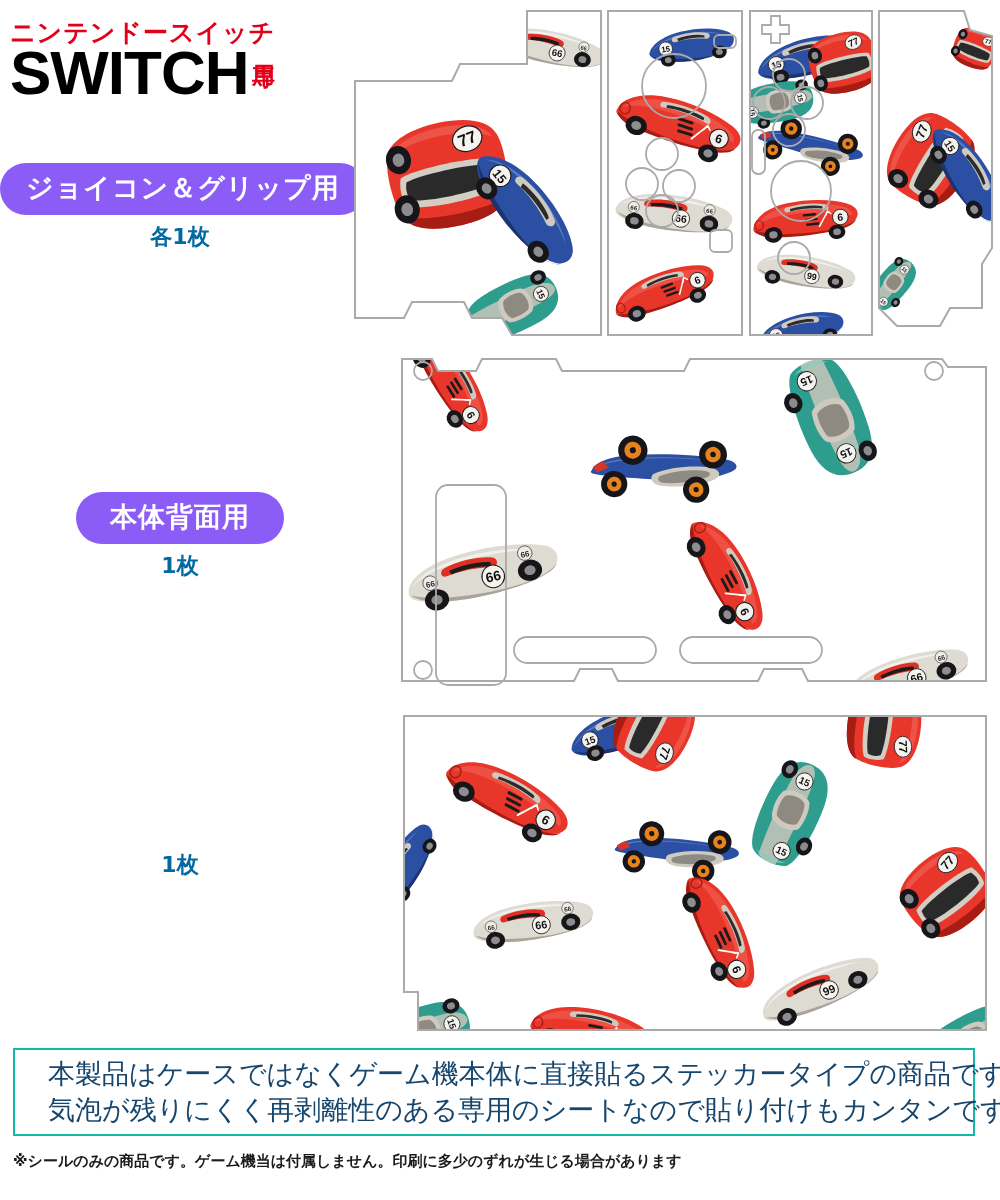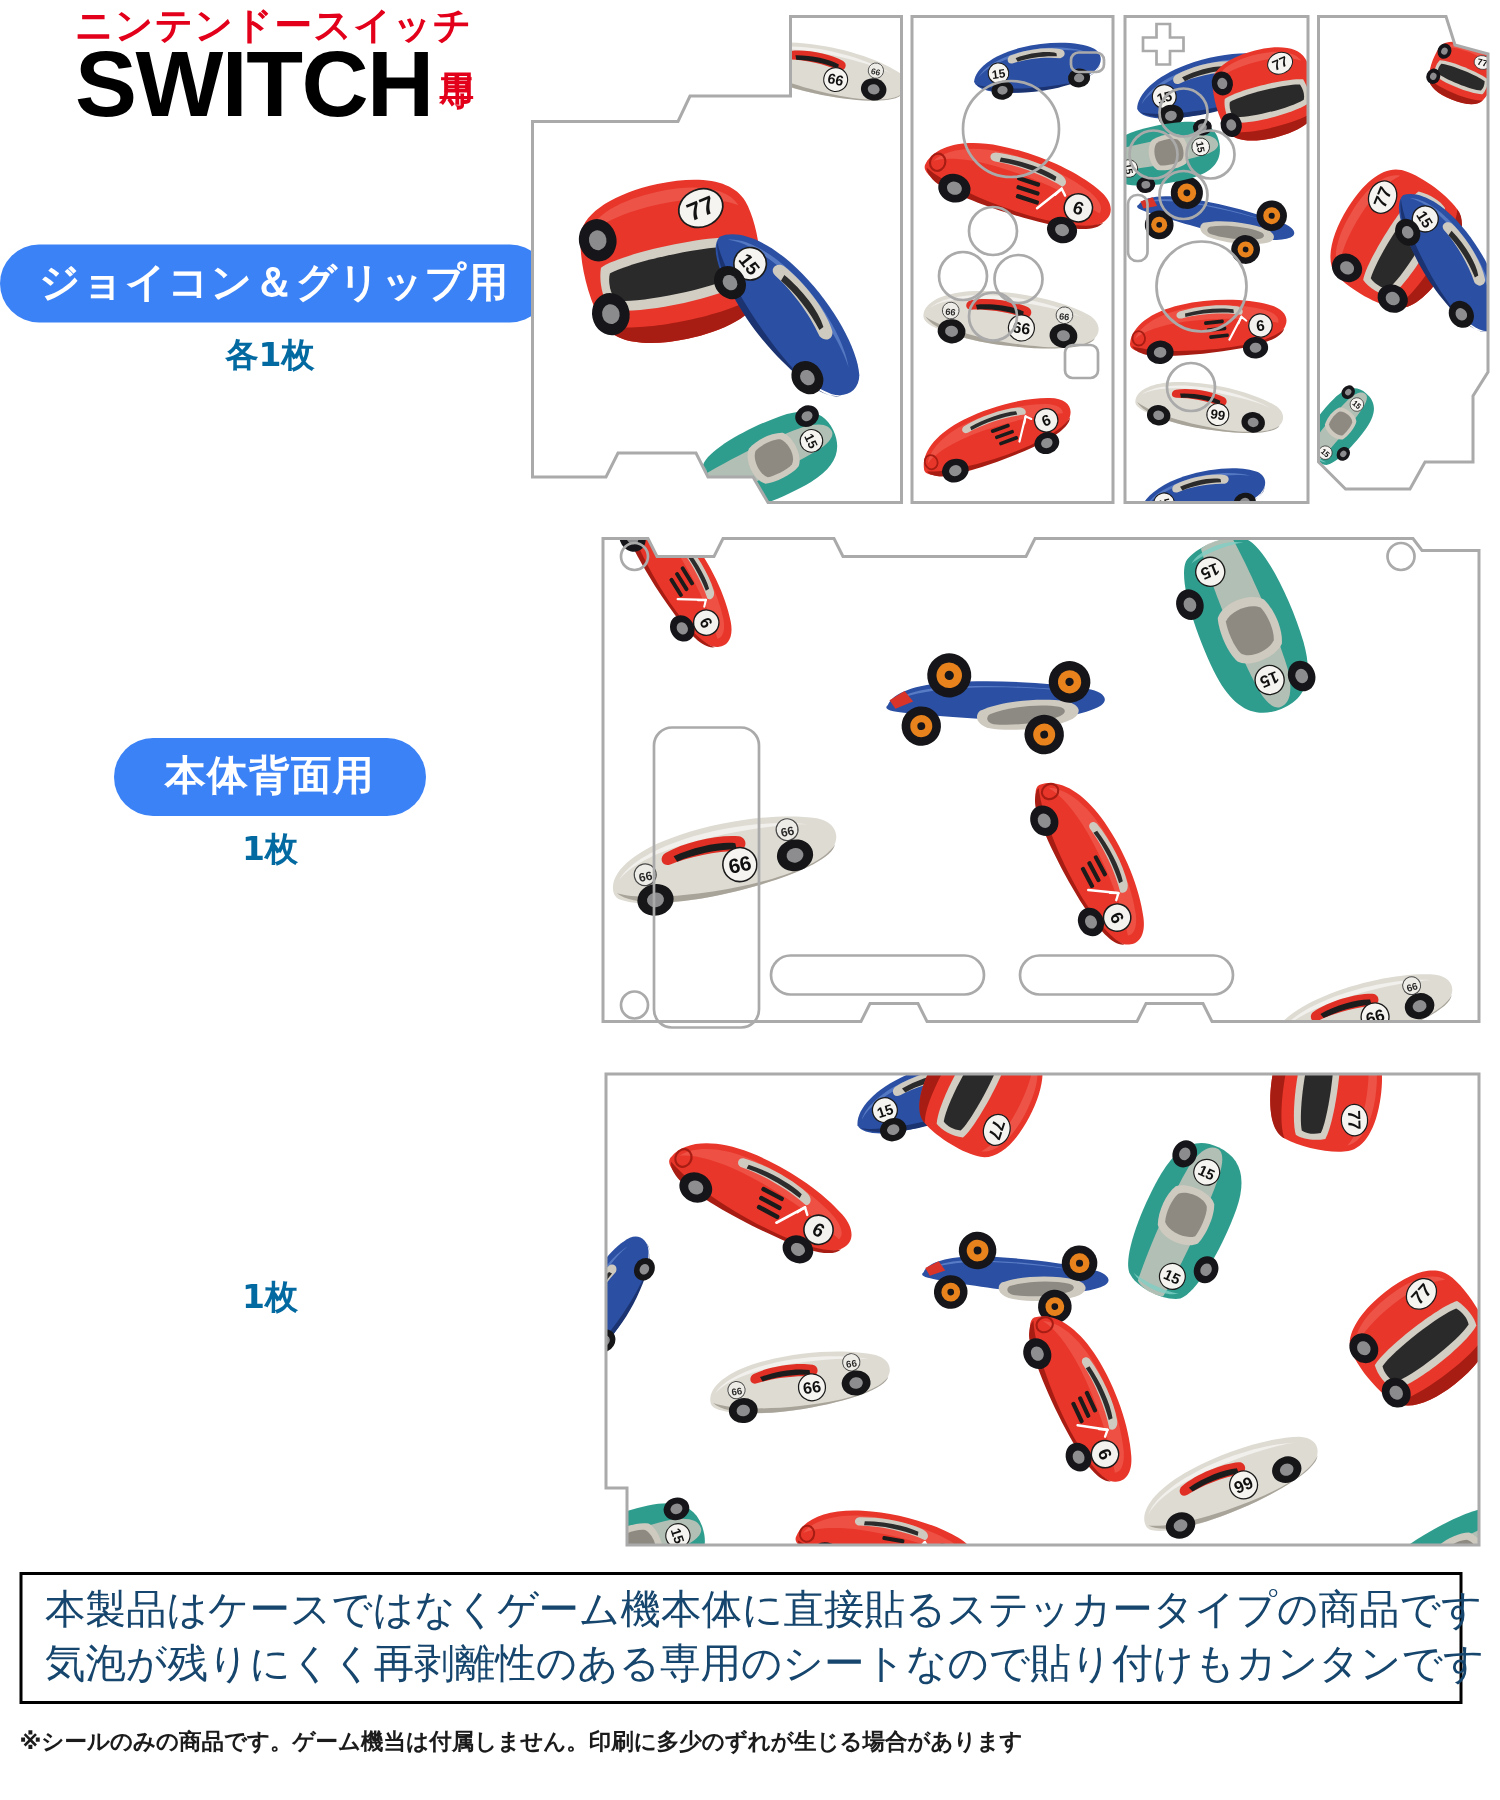--- a/index.html
+++ b/index.html
@@ -7,63 +7,63 @@
     width:1000px;height:1200px;
     background:#ffffff;
     font-family:"Liberation Sans","DejaVu Sans",sans-serif;
     position:relative;overflow:hidden;
   }
   .page{position:relative;width:1000px;height:1200px;}
 
   
   .left-col{position:absolute;left:0;top:0;width:360px;height:1035px;}
 
-  .brand{position:absolute;left:10px;top:4px;width:340px;margin-left:40px;}
+  .brand{position:absolute;left:10px;top:20px;width:340px;}
   .brand-kana{
     color:#e2001a;font-weight:bold;font-size:25px;letter-spacing:1px;
     line-height:1.05;white-space:nowrap;
     font-family:"DejaVu Sans","Liberation Sans",sans-serif;
   }
   .brand-row{display:flex;align-items:flex-end;margin-top:-2px;}
   .brand-switch{
     color:#000000;font-weight:bold;font-size:62px;line-height:0.92;
     letter-spacing:-1px;font-family:"Liberation Sans","DejaVu Sans",sans-serif;
   }
   .brand-senyou{
     color:#e2001a;font-weight:bold;font-size:23px;line-height:1.02;
     margin-left:3px;margin-bottom:3px;
     writing-mode:vertical-rl;text-orientation:upright;
     font-family:"DejaVu Sans","Liberation Sans",sans-serif;
     height:52px;
   }
 
   .label-group{position:absolute;left:0;width:360px;text-align:center;}
   .pill{
-    display:inline-block;background:#3b82f6;color:#ffffff;
+    display:inline-block;background:#8b5cf6;color:#ffffff;
     border-radius:26px;padding:7px 26px 9px 26px;
     font-size:27px;font-weight:bold;letter-spacing:1px;
     font-family:"DejaVu Sans","Liberation Sans",sans-serif;
     white-space:nowrap;
   }
   .pill.wide{padding-left:34px;padding-right:34px;}
   .count{
     margin-top:7px;color:#0369a1;font-size:22px;font-weight:bold;
     font-family:"DejaVu Sans","Liberation Sans",sans-serif;
   }
 
   
   .panel{position:absolute;}
   .panel svg{display:block;}
 
   
   .notice-box{
     position:absolute;left:13px;top:1048px;width:962px;height:88px;
-    border:2px solid #000000;box-sizing:border-box;
+    border:2px solid #14b8a6;box-sizing:border-box;
     display:flex;flex-direction:column;justify-content:center;
-    padding-left:15px;
+    padding-left:33px;
   }
   .notice-line{
     color:#16466d;font-size:27px;font-weight:normal;line-height:1.34;
     letter-spacing:0px;white-space:nowrap;
     font-family:"DejaVu Sans","Liberation Sans",sans-serif;
   }
   .footnote{
     position:absolute;left:13px;top:1152px;width:975px;
     color:#1b1b1b;font-size:15px;font-weight:bold;white-space:nowrap;
     font-family:"DejaVu Sans","Liberation Sans",sans-serif;

